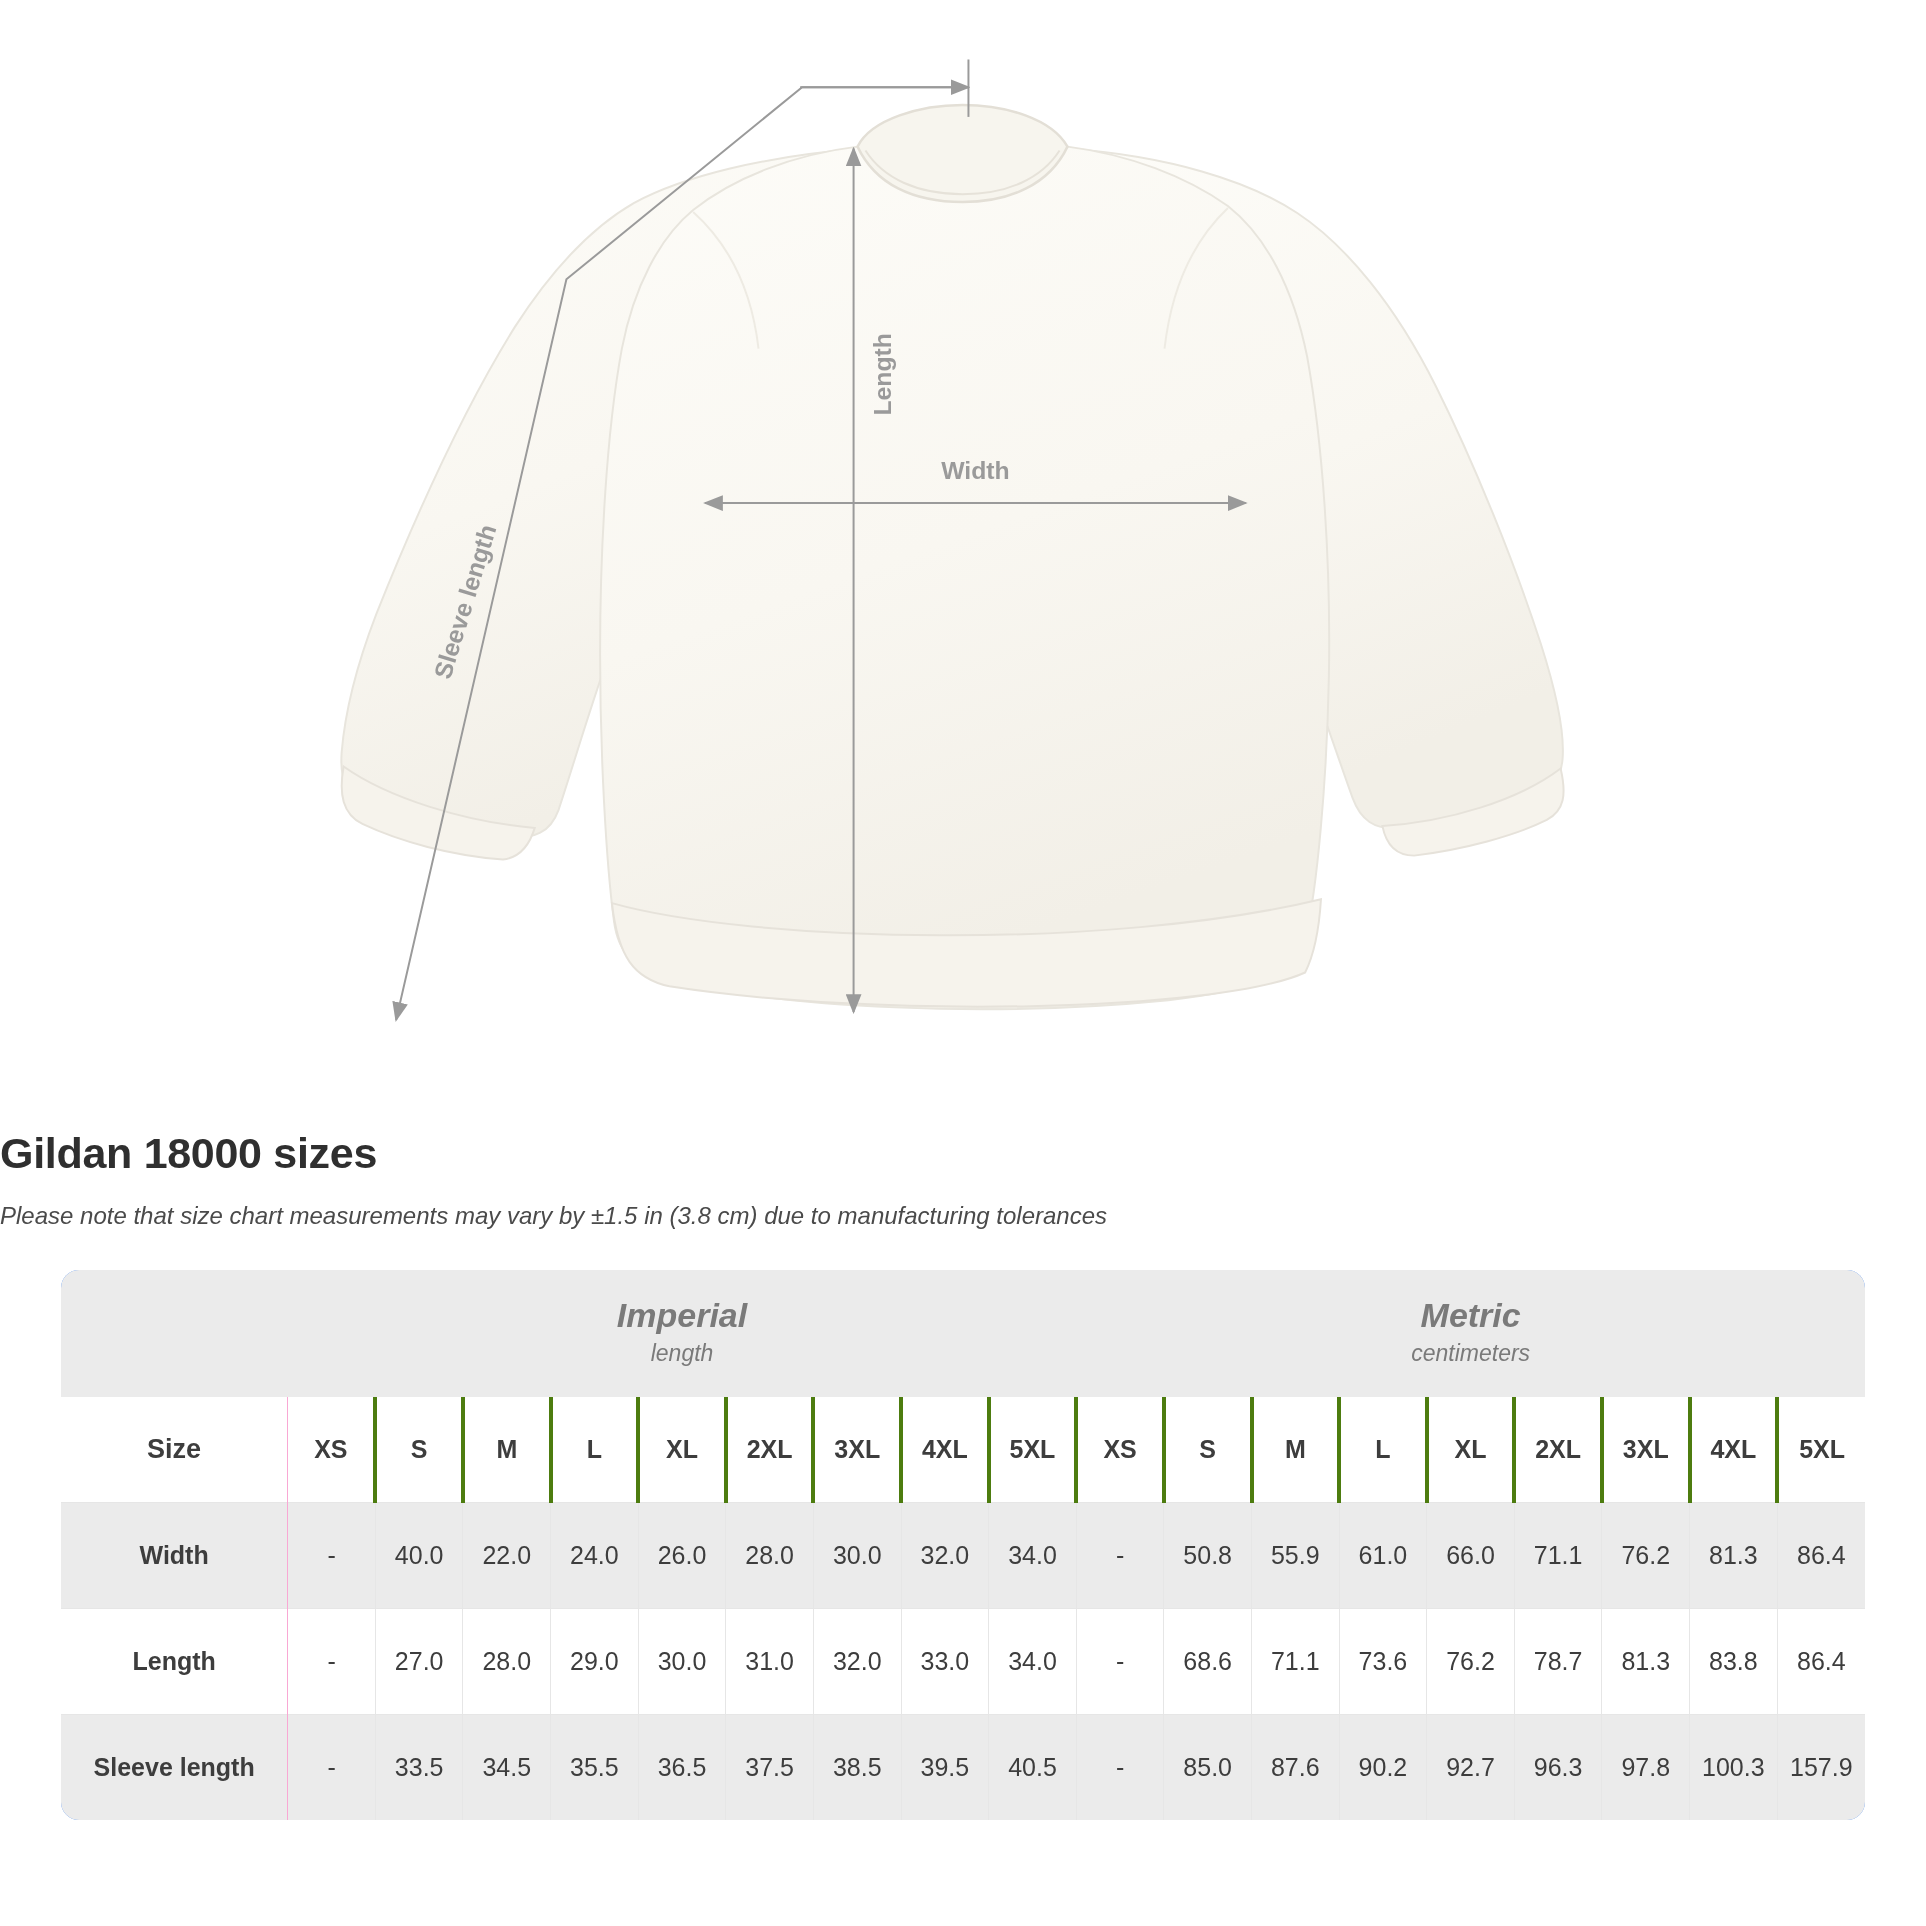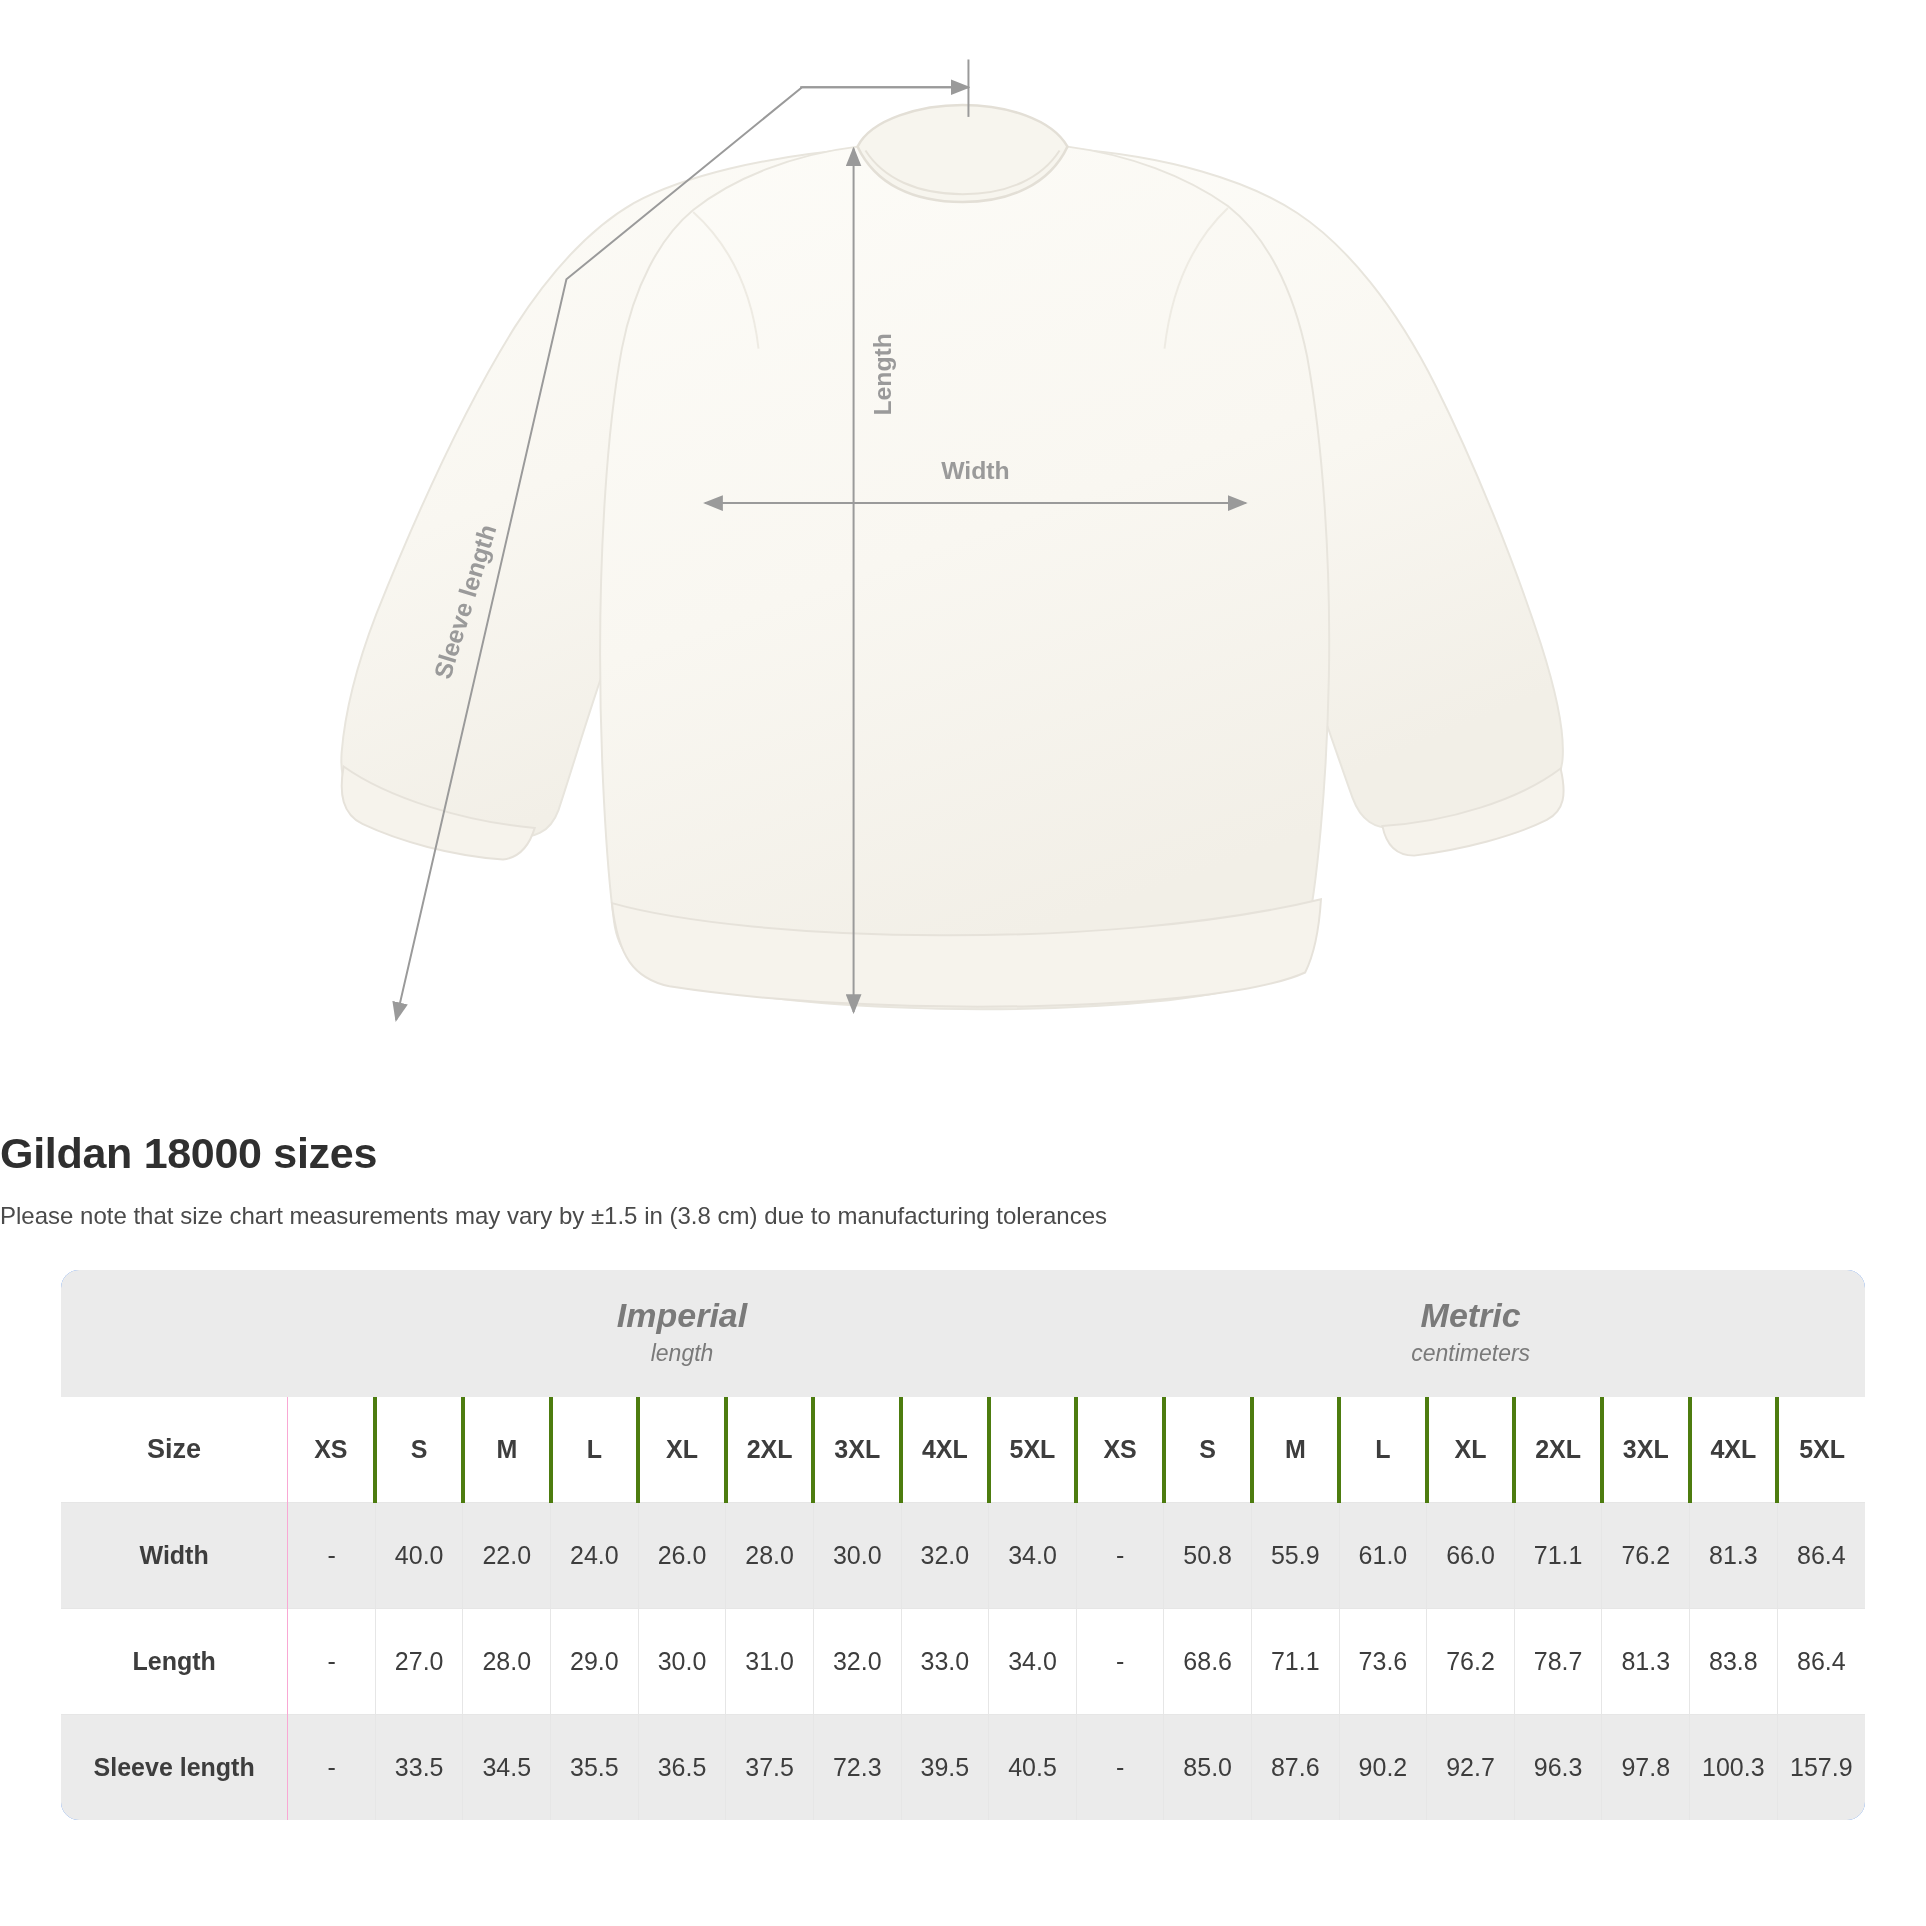--- a/index.html
+++ b/index.html
@@ -44,20 +44,21 @@
   .chart-title {
     font-size: 43px;
     font-weight: bold;
     color: #2f2f2f;
     letter-spacing: -0.3px;
     margin: 0;
   }
   .chart-note {
     margin-top: 24px;
     font-size: 24px;
+    font-style: italic;
     color: #4a4a4a;
   }
 
   
   .table-wrap {
     position: absolute;
     top: 1270px;
     left: 61px;
     width: 1804px;
     border-radius: 18px;
@@ -333,21 +334,21 @@
         </tr>
 
         <tr class="data-row shade">
           <td class="rowlabel">Sleeve length</td>
           <td>-</td>
           <td>33.5</td>
           <td>34.5</td>
           <td>35.5</td>
           <td>36.5</td>
           <td>37.5</td>
-          <td>72.3</td>
+          <td>38.5</td>
           <td>39.5</td>
           <td>40.5</td>
           <td>-</td>
           <td>85.0</td>
           <td>87.6</td>
           <td>90.2</td>
           <td>92.7</td>
           <td>96.3</td>
           <td>97.8</td>
           <td>100.3</td>

